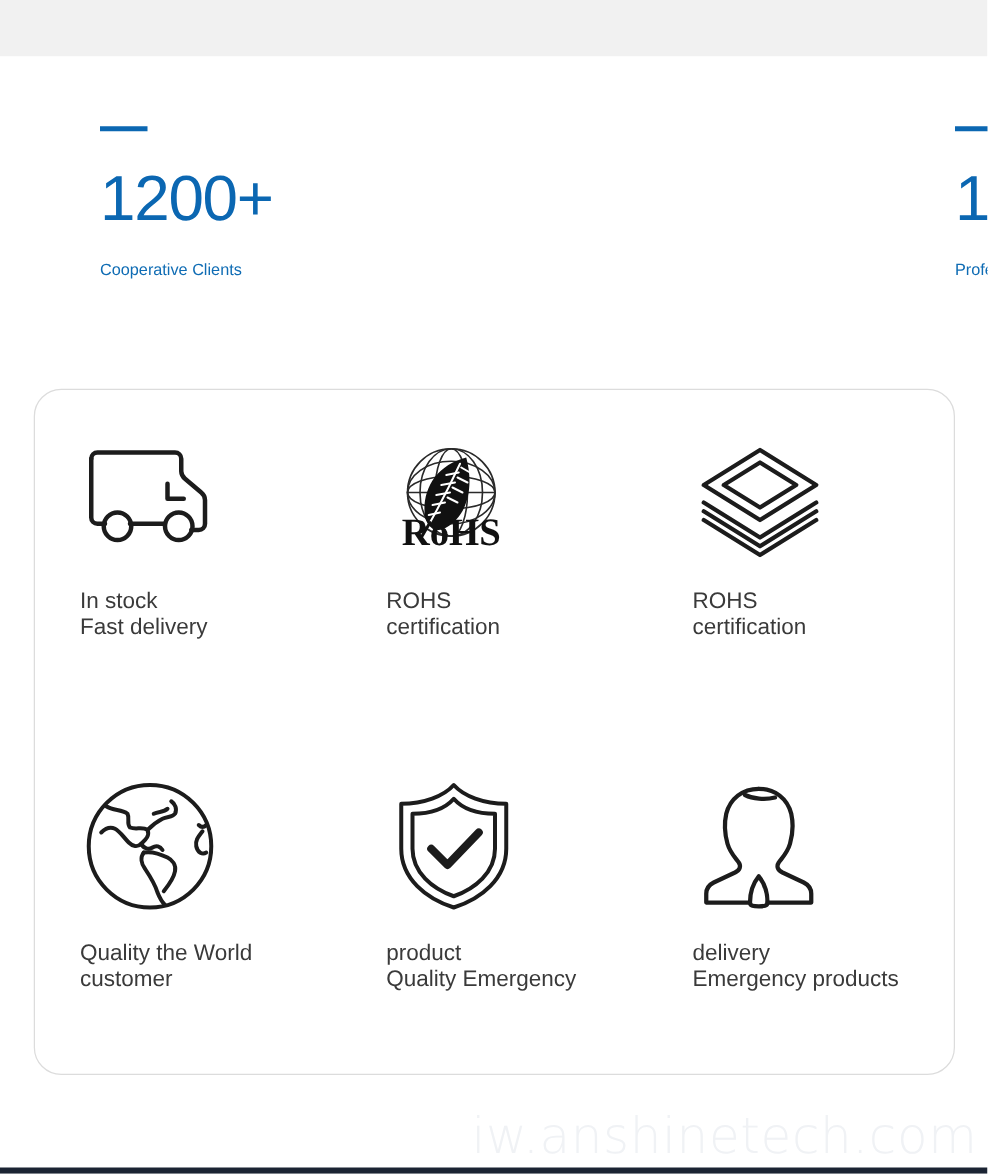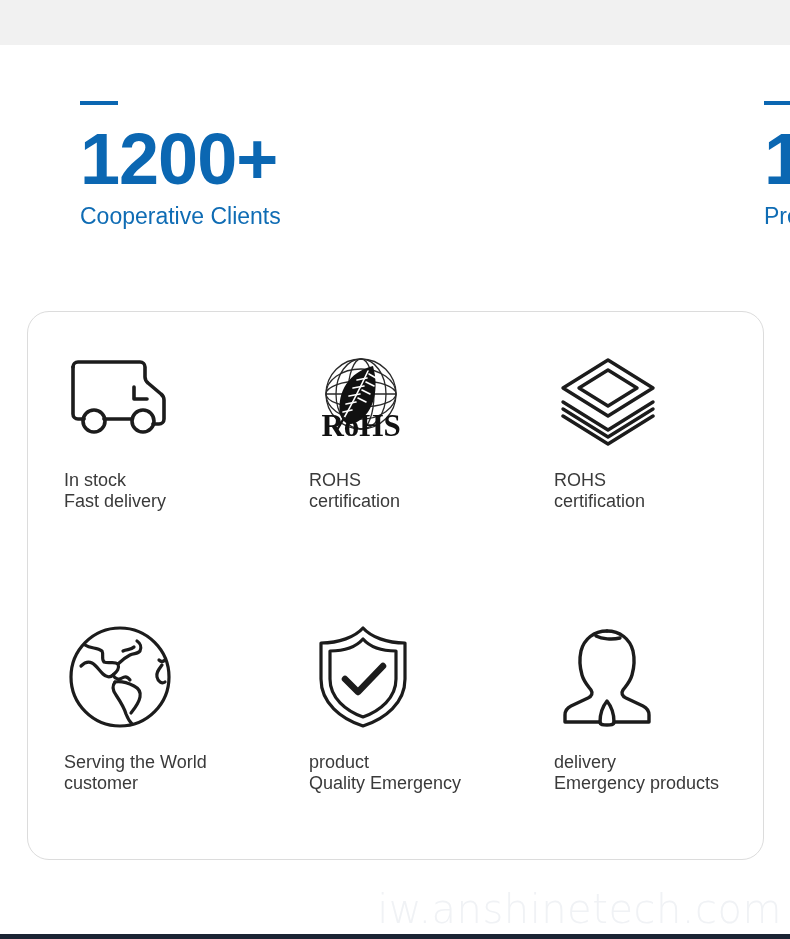--- a/index.html
+++ b/index.html
@@ -39,30 +39,30 @@
     padding-top: 56px;
   }
   .stat:nth-child(2) { padding-left: 462px; width: 328px; margin-left: -80px; }
   .stat-dash {
     width: 38px;
     height: 4px;
     background: #0b67b2;
     margin-bottom: 18px;
   }
   .stat-number {
-    font-size: 72px;
+    font-size: 51px;
     line-height: 72px;
-    font-weight: bold;
+    font-weight: normal;
     color: #0b67b2;
     letter-spacing: -1px;
     white-space: nowrap;
   }
   .stat-label {
     margin-top: 10px;
-    font-size: 23px;
+    font-size: 13px;
     line-height: 22px;
     color: #0f6cb4;
     white-space: nowrap;
   }
 
   
   .card {
     position: absolute;
     left: 27px;
     top: 311px;
@@ -236,21 +236,21 @@
           <path d="M17 20 C23 24 29 22 34 26 C36 30 33 34 36 37 C41 39 46 36 50 39 C52 44 48 47 45 50 C42 53 38 52 35 49 C31 45 28 40 24 38 C20 36 16 38 13 41"></path>
           <path d="M50 39 C54 35 58 32 62 30 C66 28 70 29 72 26 C74 22 72 18 69 16"></path>
           <path d="M55 26 C59 24 63 25 66 22"></path>
           <path d="M45 50 C47 54 51 55 54 53 C57 51 60 52 62 55"></path>
           <path d="M47 57 C44 61 45 66 48 70 C52 76 56 82 58 89 C60 94 62 97 64 99"></path>
           <path d="M47 57 C53 56 60 58 66 61 C70 63 73 67 72 72 C71 78 67 83 63 88"></path>
           <path d="M94 40 C91 44 88 47 89 52 C90 57 94 59 97 57"></path>
           <path d="M91 35 C93 37 95 37 97 35"></path>
         </svg>
       </div>
-      <div class="cell-text">Serving the World
+      <div class="cell-text">Quality the World
 customer</div>
     </div>
 
     <div class="cell row2">
       <div class="cell-icon">
         <svg width="100" height="108" viewBox="0 0 100 108" fill="none" stroke="#1c1c1c" stroke-width="3.2" stroke-linejoin="round" stroke-linecap="round">
           <path d="M50 5 C42 14 26 20 8 20 V56 C8 80 28 96 50 103 C72 96 92 80 92 56 V20 C74 20 58 14 50 5 Z"></path>
           <path d="M50 16 C43 24 31 28 17 28 V56 C17 75 33 88 50 94 C67 88 83 75 83 56 V28 C69 28 57 24 50 16 Z"></path>
           <path d="M32 56 L45 69 L70 43" stroke-width="6.5"></path>
         </svg>

